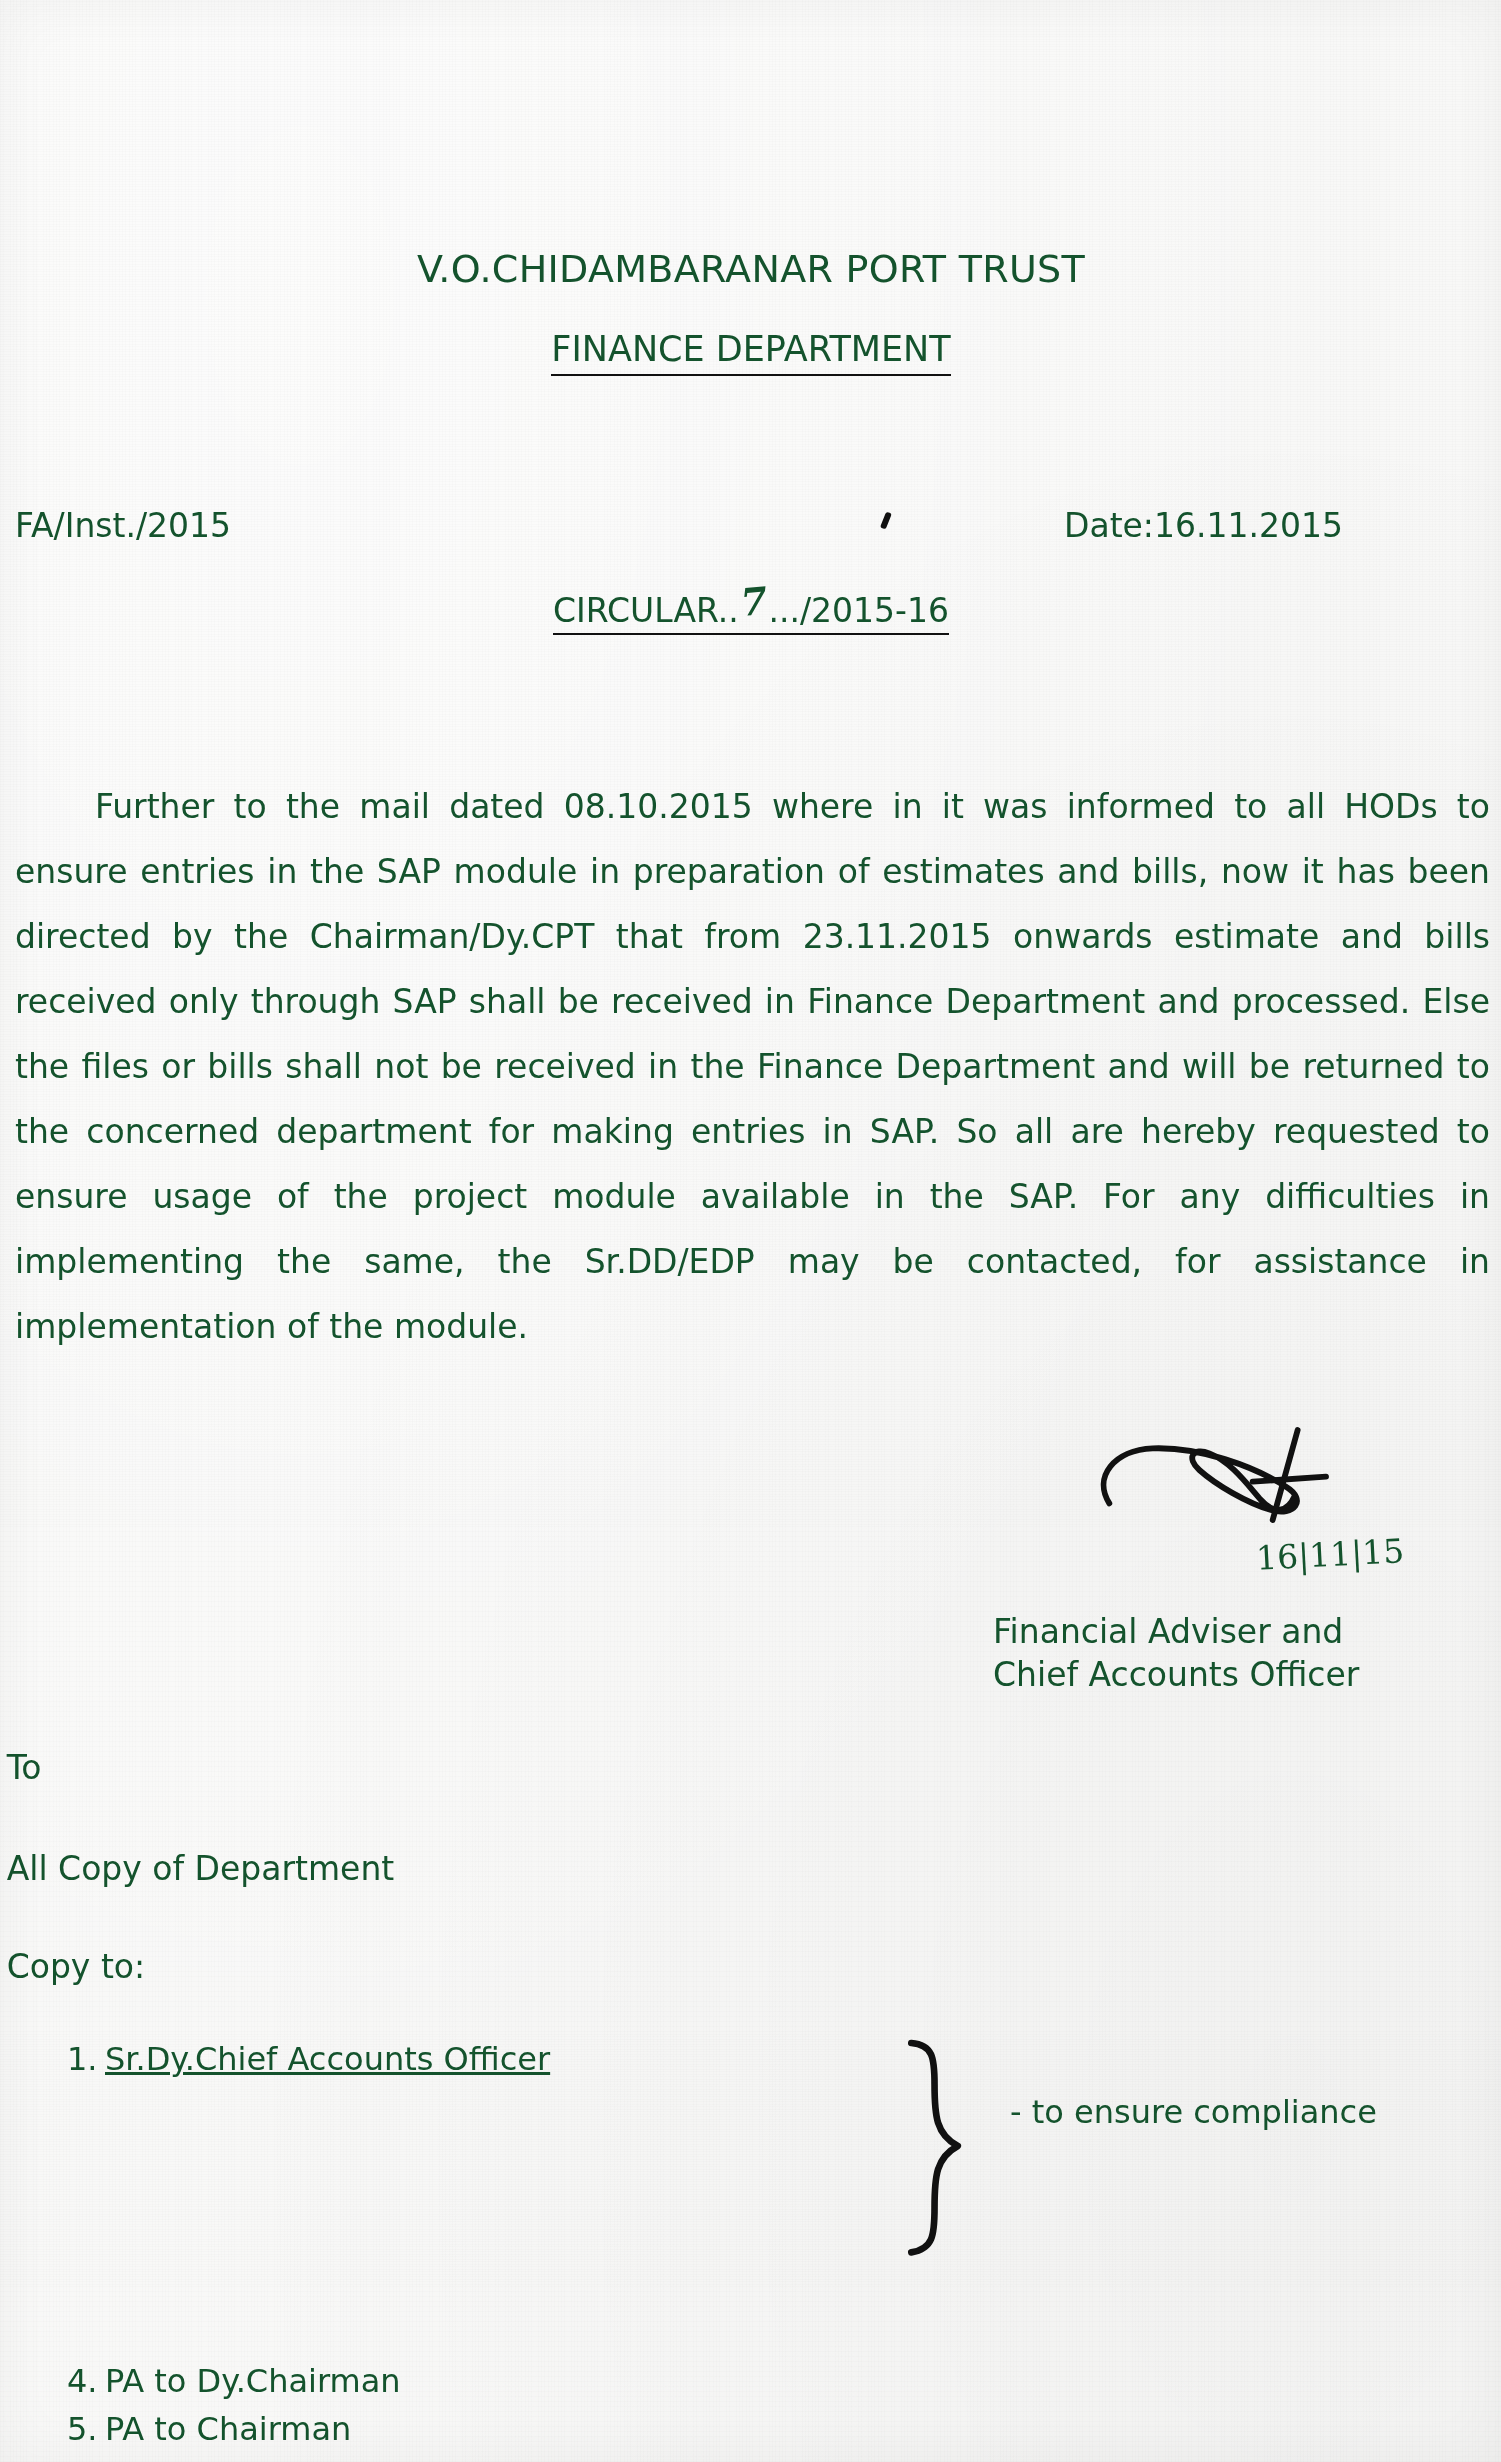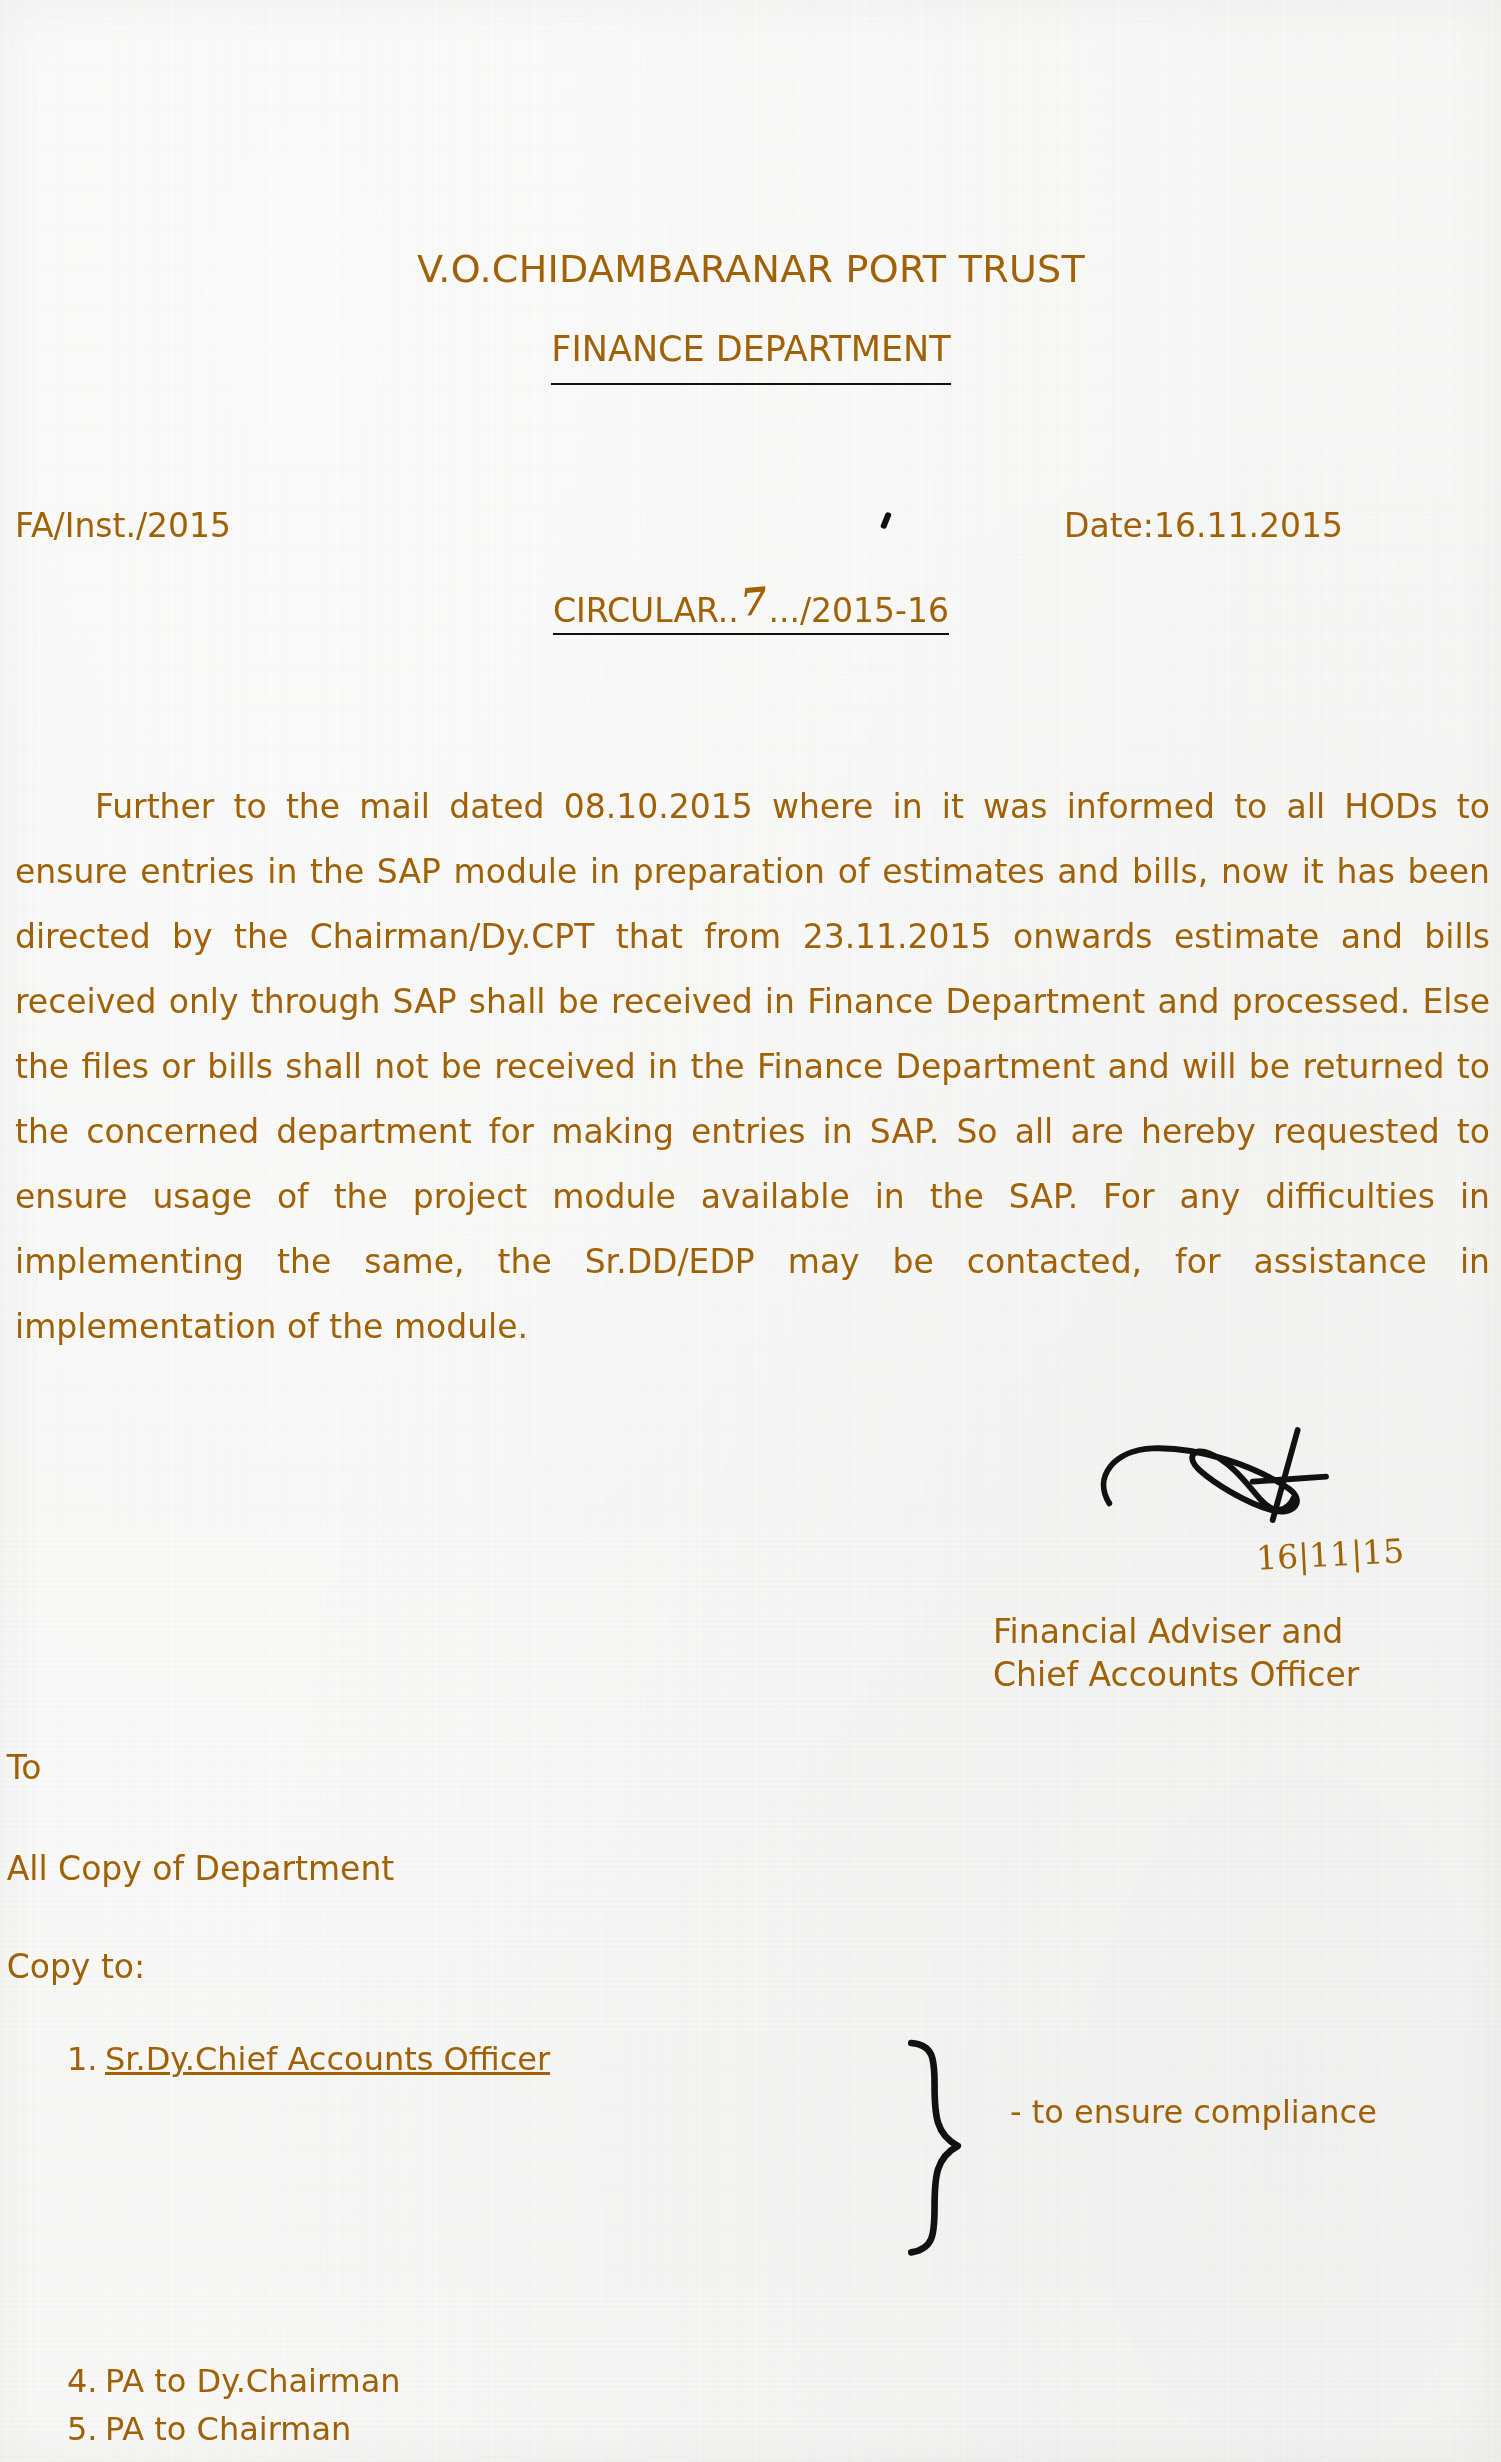--- a/index.html
+++ b/index.html
@@ -9,21 +9,21 @@
   }
   body {
     font-family: "DejaVu Sans", sans-serif;
   }
   .page {
     position: relative;
     width: 1502px;
     height: 2462px;
     background: #f8f8f7;
     overflow: hidden;
-    color: #a16207;
+    color: #14532d;
   }
   
   .paper-grain {
     position: absolute;
     inset: 0;
     pointer-events: none;
     background:
       repeating-linear-gradient(
         0deg,
         rgba(0,0,0,0.012) 0px,
@@ -60,21 +60,21 @@
   }
   .dept-title {
     left: 0; right: 0;
     top: 329px;
     text-align: center;
     font-size: 35px;
     white-space: nowrap;
   }
   .dept-title span {
     border-bottom: 2.5px solid #111;
-    padding-bottom: 14px;
+    padding-bottom: 5px;
   }
 
   .ref-no {
     left: 15px;
     top: 506px;
     font-size: 33px;
     white-space: nowrap;
   }
   .doc-date {
     left: 1064px;

